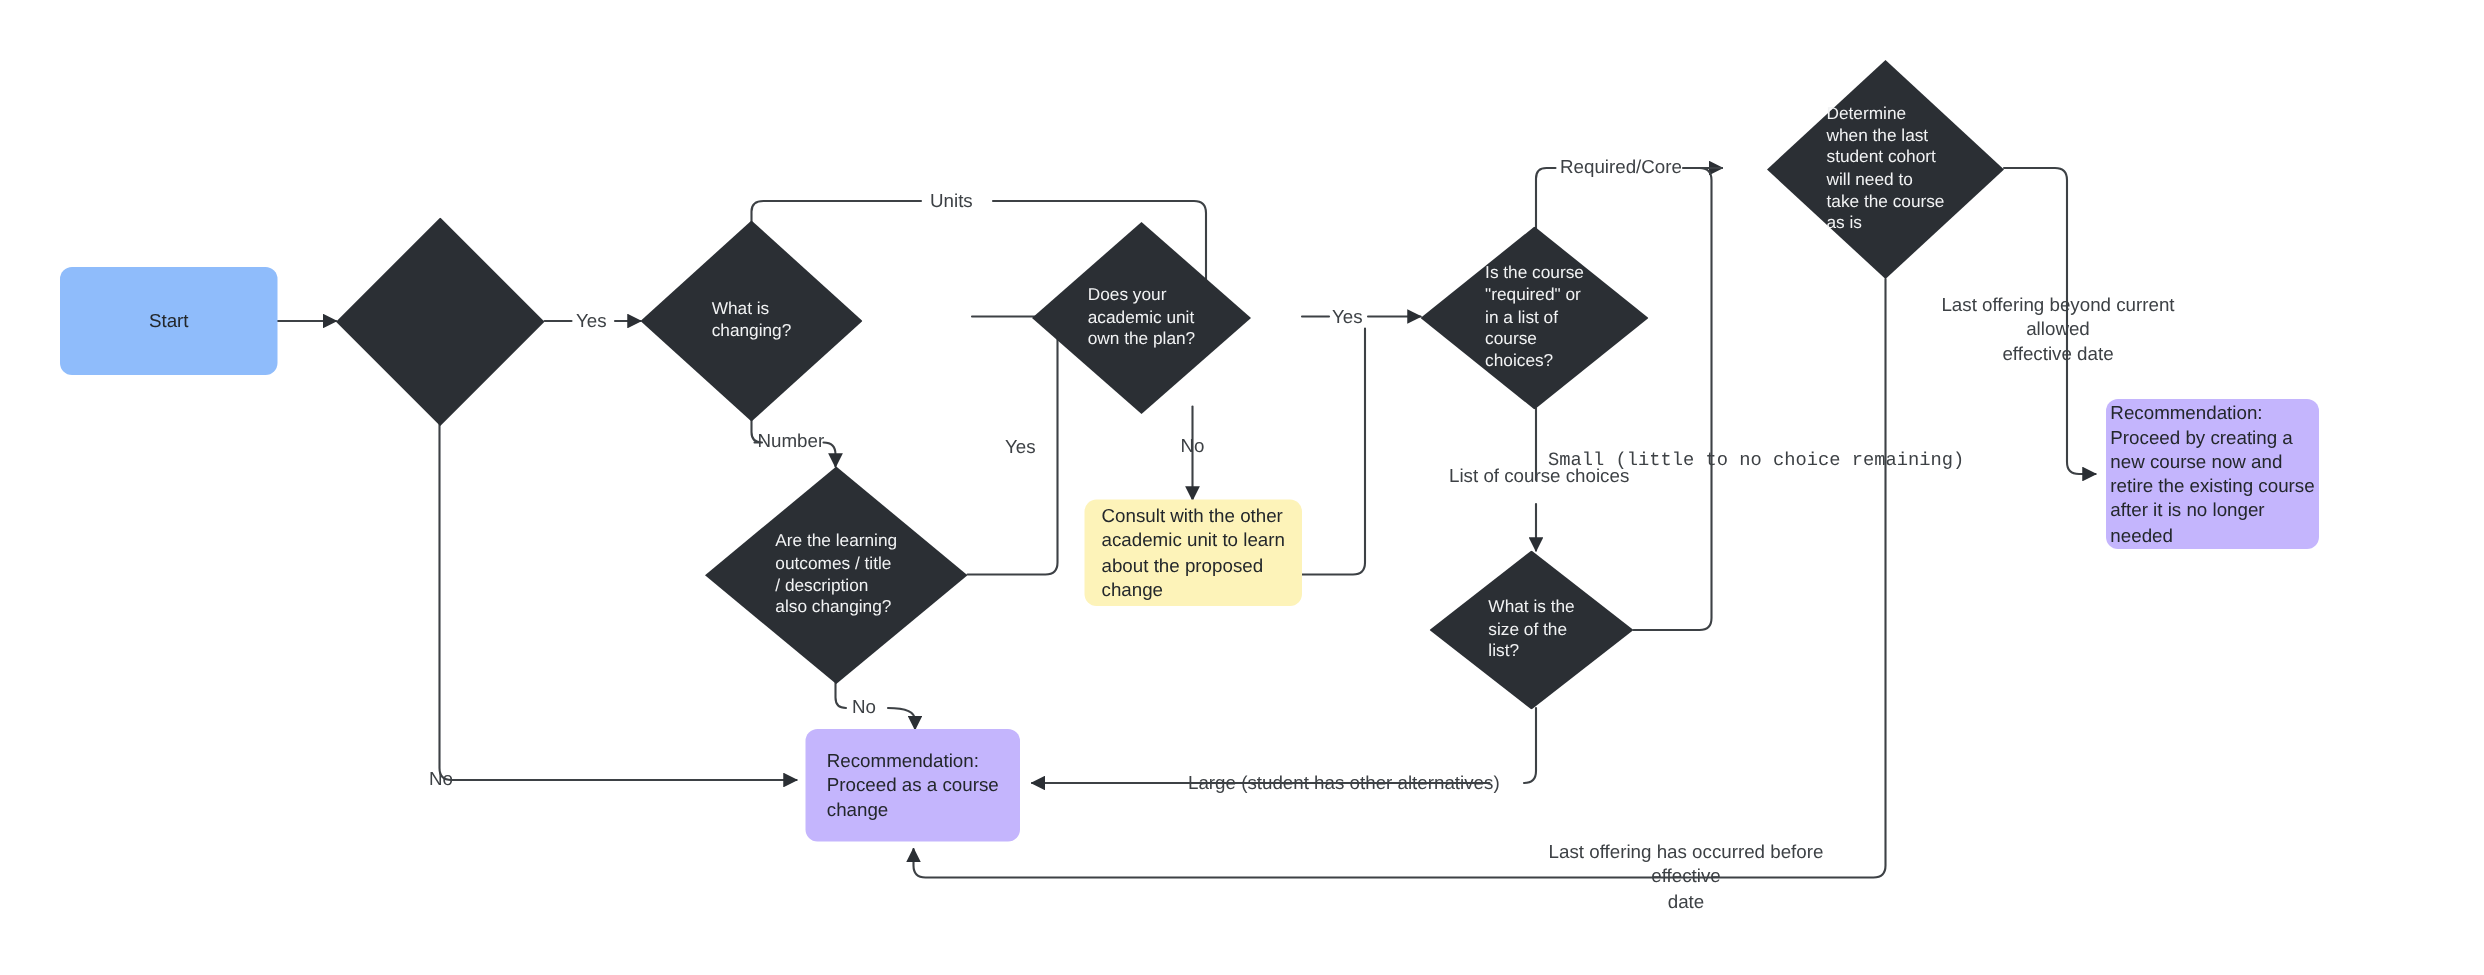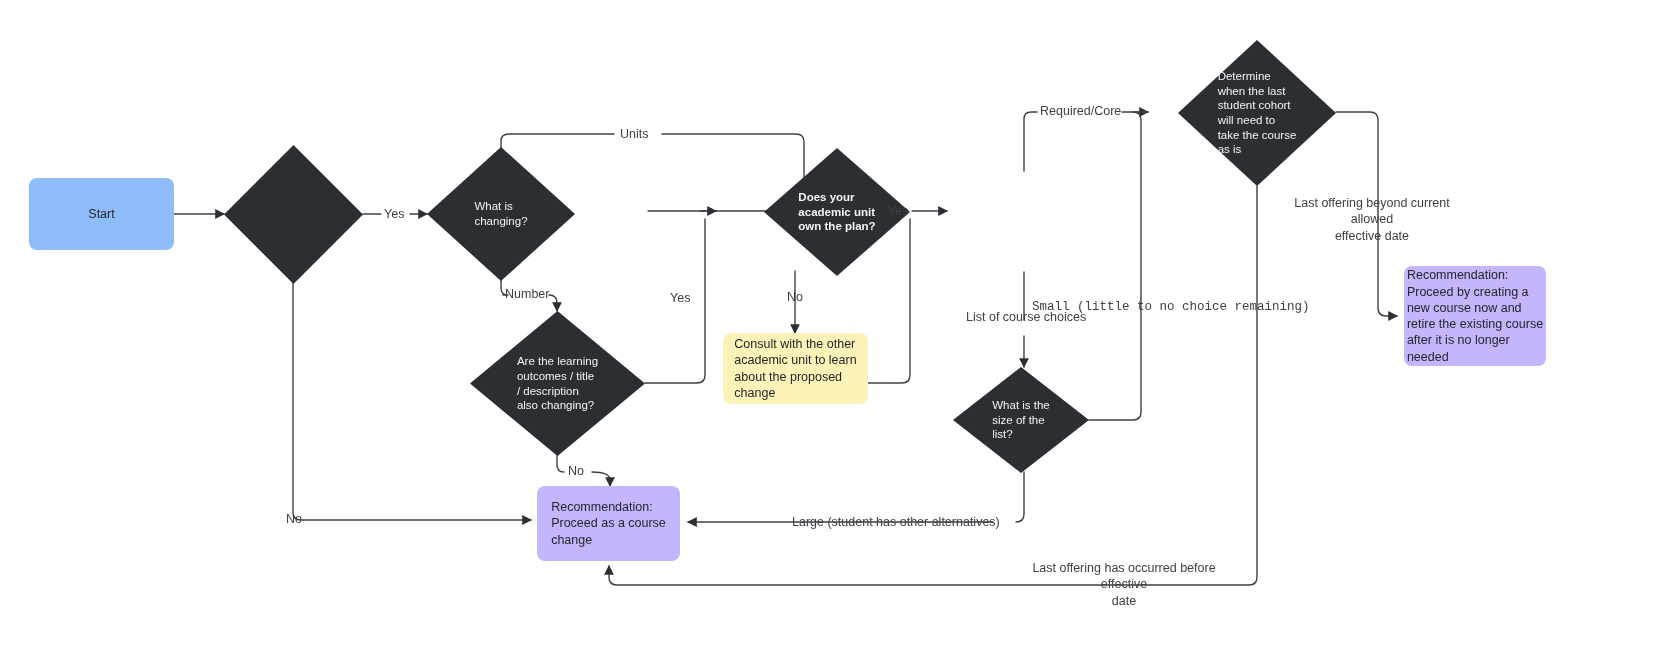--- a/index.html
+++ b/index.html
@@ -40,20 +40,21 @@
   
   .box {
     border-radius: 8px;
   }
   .box .node-text {
     font-size: 12.5px;
     color: #23272b;
   }
   .box-start {
     background: #8fbcfb;
+    margin-left: 11px;
   }
   .box-green {
     background: #c4b5fd;
   }
   .box-yellow {
     background: #fdf3b9;
   }
   
   .diamond {
     background: transparent;
@@ -170,34 +171,42 @@
   </div>
 
   <div class="node diamond" style="left:470px; top:311px; width:175px; height:145px;">
     <span class="shape"></span>
     <span class="node-text">Are the learning
 outcomes / title
 / description
 also changing?</span>
   </div>
 
-  <div class="node diamond" style="left:764px; top:148px; width:146px; height:128px;font-weight:bold;">
+  <div class="node diamond" style="left:688px; top:148px; width:146px; height:128px;">
     <span class="shape"></span>
     <span class="node-text">Does your
 academic unit
 own the plan?</span>
   </div>
 
   <div class="node box box-yellow" style="left:723px; top:333px; width:145px; height:71px;">
     <span class="node-text">Consult with the other
 academic unit to learn
 about the proposed
 change</span>
   </div>
 
+  <div class="node diamond" style="left:947px; top:151px; width:152px; height:122px;">
+    <span class="shape"></span>
+    <span class="node-text">Is the course
+"required" or
+in a list of
+course
+choices?</span>
+  </div>
 
   <div class="node diamond" style="left:953px; top:367px; width:136px; height:106px;">
     <span class="shape"></span>
     <span class="node-text">What is the
 size of the
 list?</span>
   </div>
 
   <div class="node diamond" style="left:1178px; top:40px; width:158px; height:146px;">
     <span class="shape"></span>

